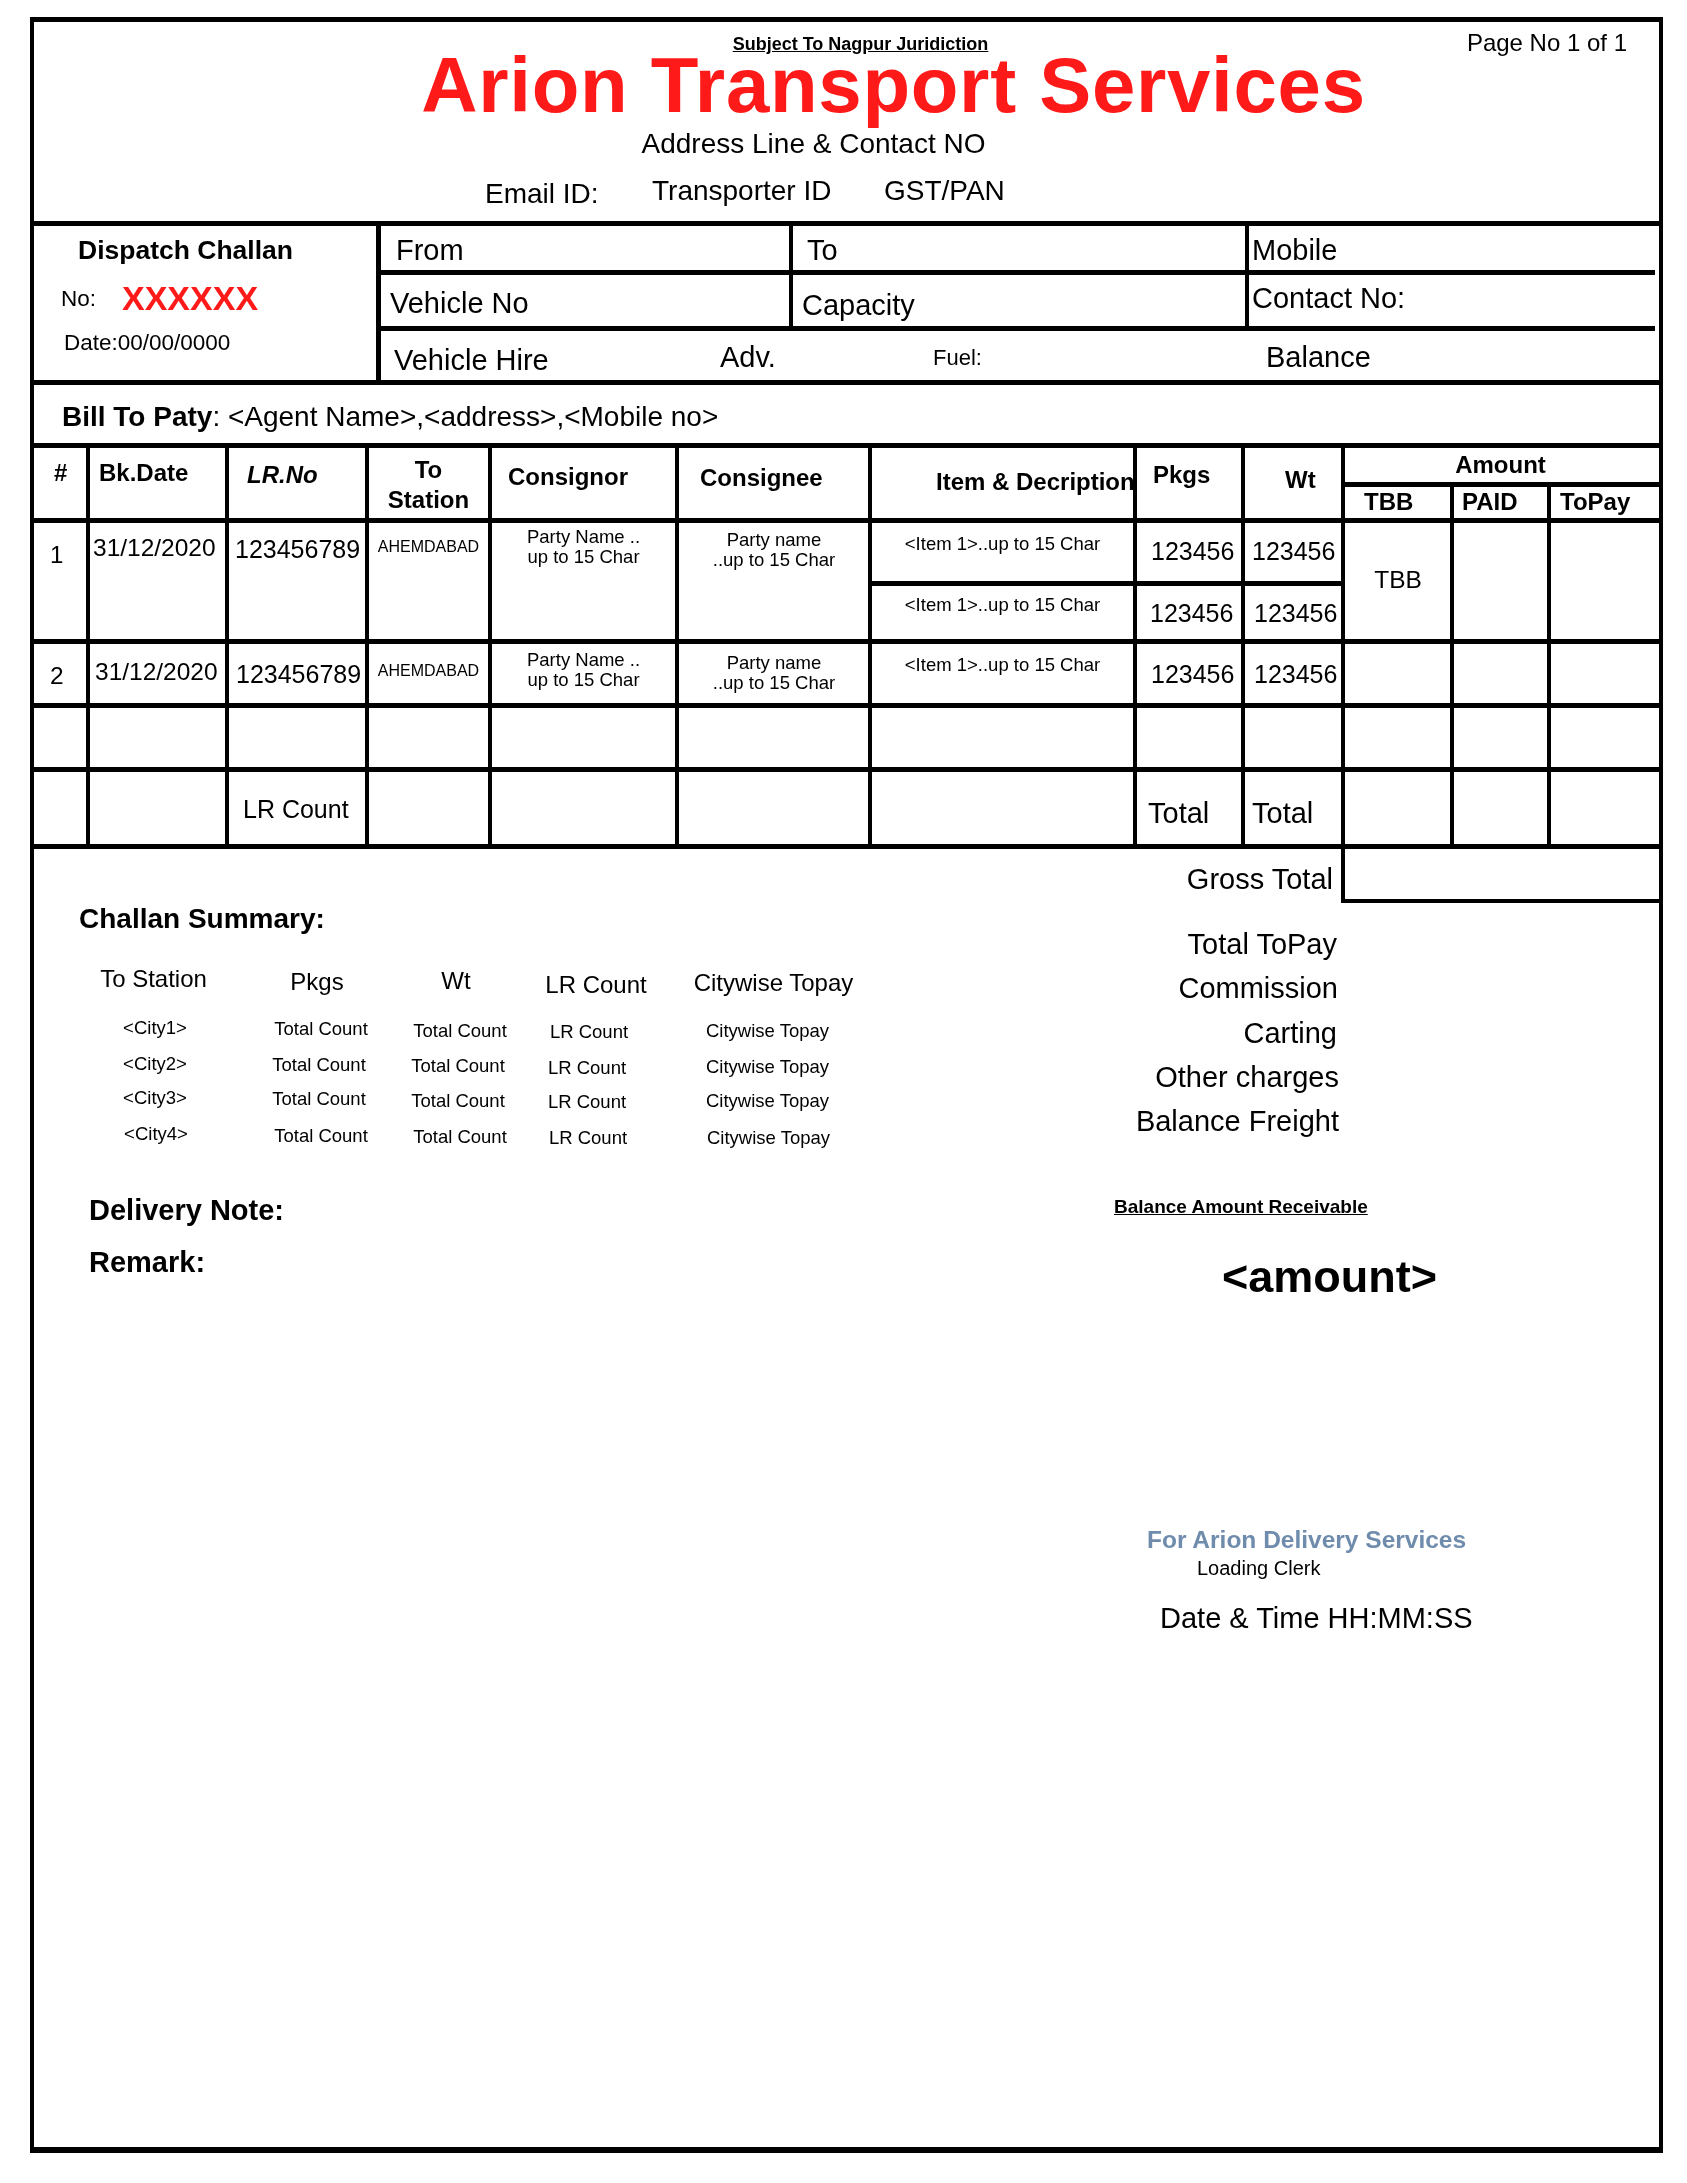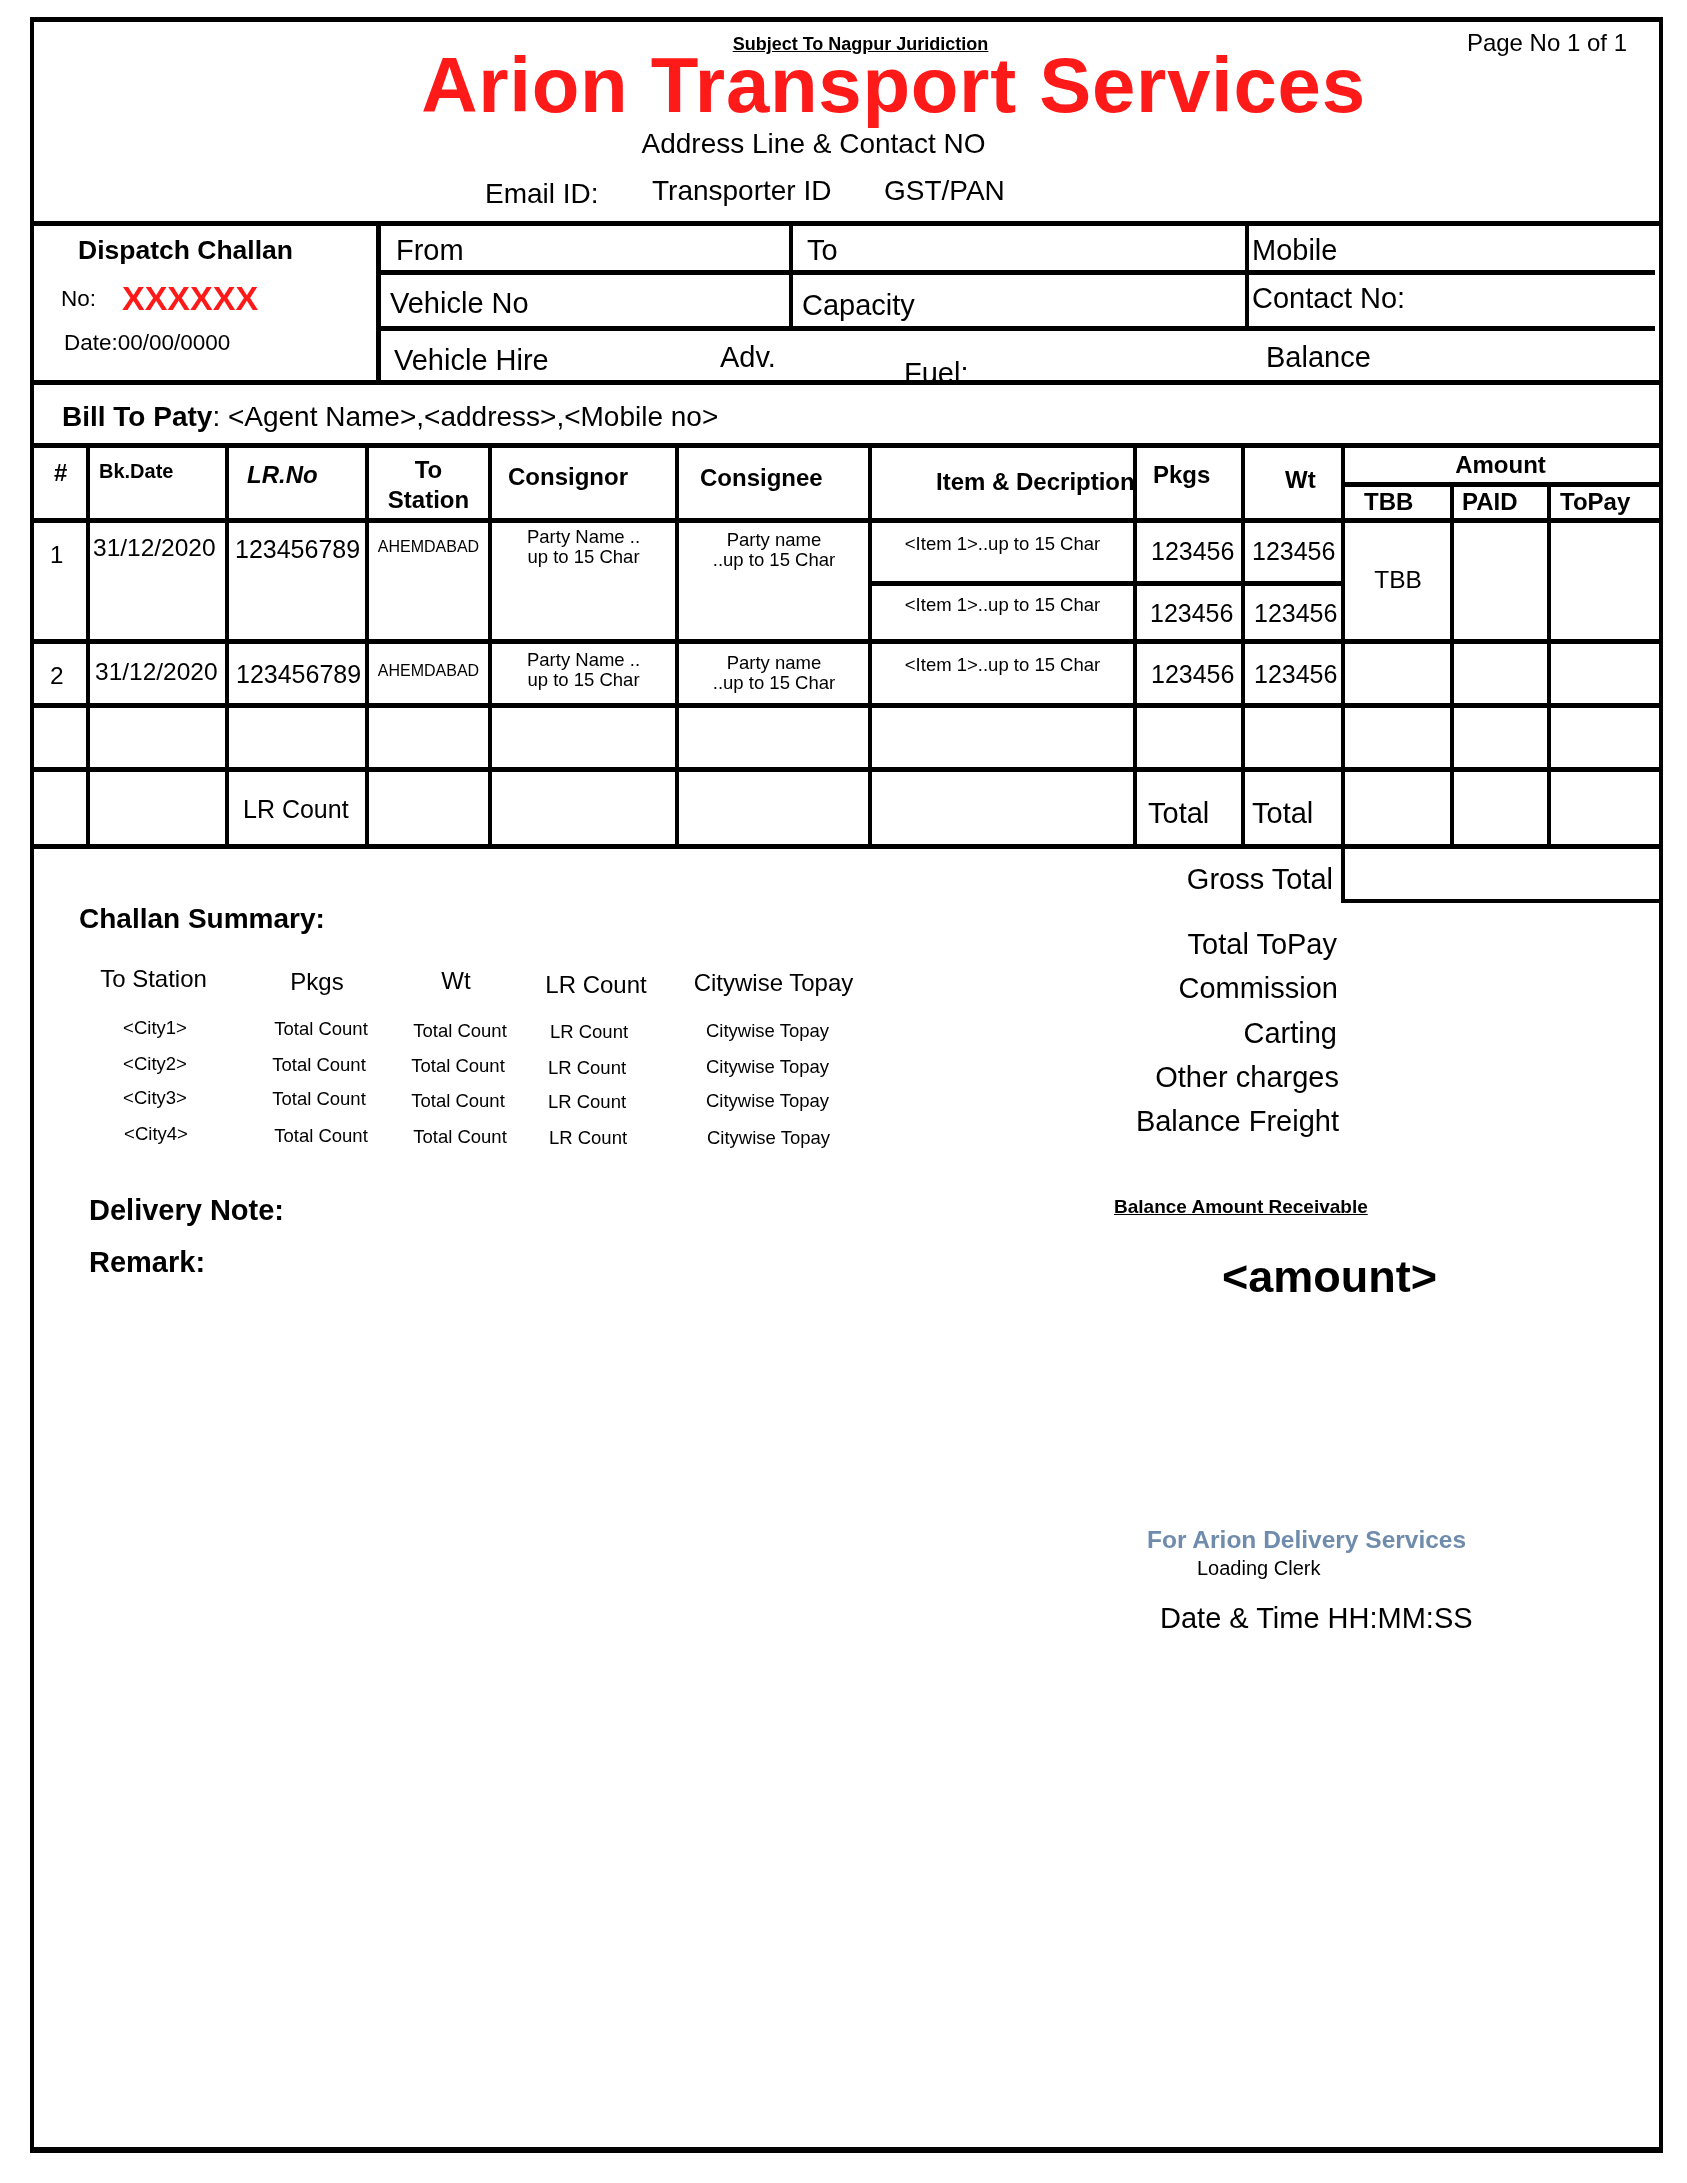--- a/index.html
+++ b/index.html
@@ -44,21 +44,21 @@
 <div class="hl" style="left:30px;top:380px;width:1633px;height:5.3px;"></div>
 
 <div class="t" style="left:396px;top:236px;font-size:29px;">From</div>
 <div class="t" style="left:807px;top:236px;font-size:29px;">To</div>
 <div class="t" style="left:1252px;top:236px;font-size:29px;">Mobile</div>
 <div class="t" style="left:390px;top:289px;font-size:29px;">Vehicle No</div>
 <div class="t" style="left:802px;top:291px;font-size:29px;">Capacity</div>
 <div class="t" style="left:1252px;top:284px;font-size:29px;">Contact No:</div>
 <div class="t" style="left:394px;top:346px;font-size:29px;">Vehicle Hire</div>
 <div class="t" style="left:720px;top:343px;font-size:29px;">Adv.</div>
-<div class="t" style="left:904px;top:347px;font-size:29px;margin-top:12px;">Fuel:</div>
+<div class="t" style="left:933px;top:347px;font-size:22px;">Fuel:</div>
 <div class="t" style="left:1266px;top:343px;font-size:29px;">Balance</div>
 
 <div class="t" style="left:62px;top:403px;font-size:28px;">
   <span class="b">Bill To Paty</span><span>: &lt;Agent Name&gt;,&lt;address&gt;,&lt;Mobile no&gt;</span>
 </div>
 
 <div class="hl" style="left:30px;top:443px;width:1633px;height:5.3px;"></div>
 <div class="hl" style="left:30px;top:518px;width:1629px;height:5.3px;"></div>
 <div class="hl" style="left:870px;top:581px;width:471px;height:5.3px;"></div>
 <div class="hl" style="left:30px;top:639px;width:1629px;height:5.3px;"></div>
@@ -76,21 +76,21 @@
 <div class="vl" style="left:1133px;top:446px;width:4px;height:400px;"></div>
 <div class="vl" style="left:1241px;top:446px;width:4px;height:400px;"></div>
 <div class="vl" style="left:1341px;top:446px;width:4px;height:457px;"></div>
 <div class="vl" style="left:1450px;top:483px;width:4px;height:363px;"></div>
 <div class="vl" style="left:1547px;top:483px;width:4px;height:363px;"></div>
 
 <div class="hl" style="left:1343px;top:899px;width:316px;height:4px;"></div>
 <div class="abs" style="left:1346px;top:849px;width:311px;height:50px;"></div>
 
 <div class="t b" style="left:54px;top:461px;font-size:24px;">#</div>
-<div class="t b" style="left:99px;top:461px;font-size:20px;">Bk.Date</div>
+<div class="t b" style="left:99px;top:461px;font-size:24px;">Bk.Date</div>
 <div class="t b" style="left:247px;top:463px;font-size:24px;font-style:italic;">LR.No</div>
 <div class="t b c" style="left:369px;top:458px;width:119px;font-size:24px;">To</div>
 <div class="t b c" style="left:369px;top:488px;width:119px;font-size:24px;">Station</div>
 <div class="t b" style="left:508px;top:465px;font-size:24px;">Consignor</div>
 <div class="t b" style="left:700px;top:466px;font-size:24px;">Consignee</div>
 <div class="t b" style="left:912px;top:470px;font-size:24px;margin-left:24px;">Item &amp; Decription</div>
 <div class="t b" style="left:1153px;top:463px;font-size:24px;">Pkgs</div>
 <div class="t b" style="left:1285px;top:468px;font-size:24px;">Wt</div>
 <div class="t b c" style="left:1345px;top:453px;width:311px;font-size:24px;">Amount</div>
 <div class="t b" style="left:1364px;top:490px;font-size:24px;">TBB</div>

